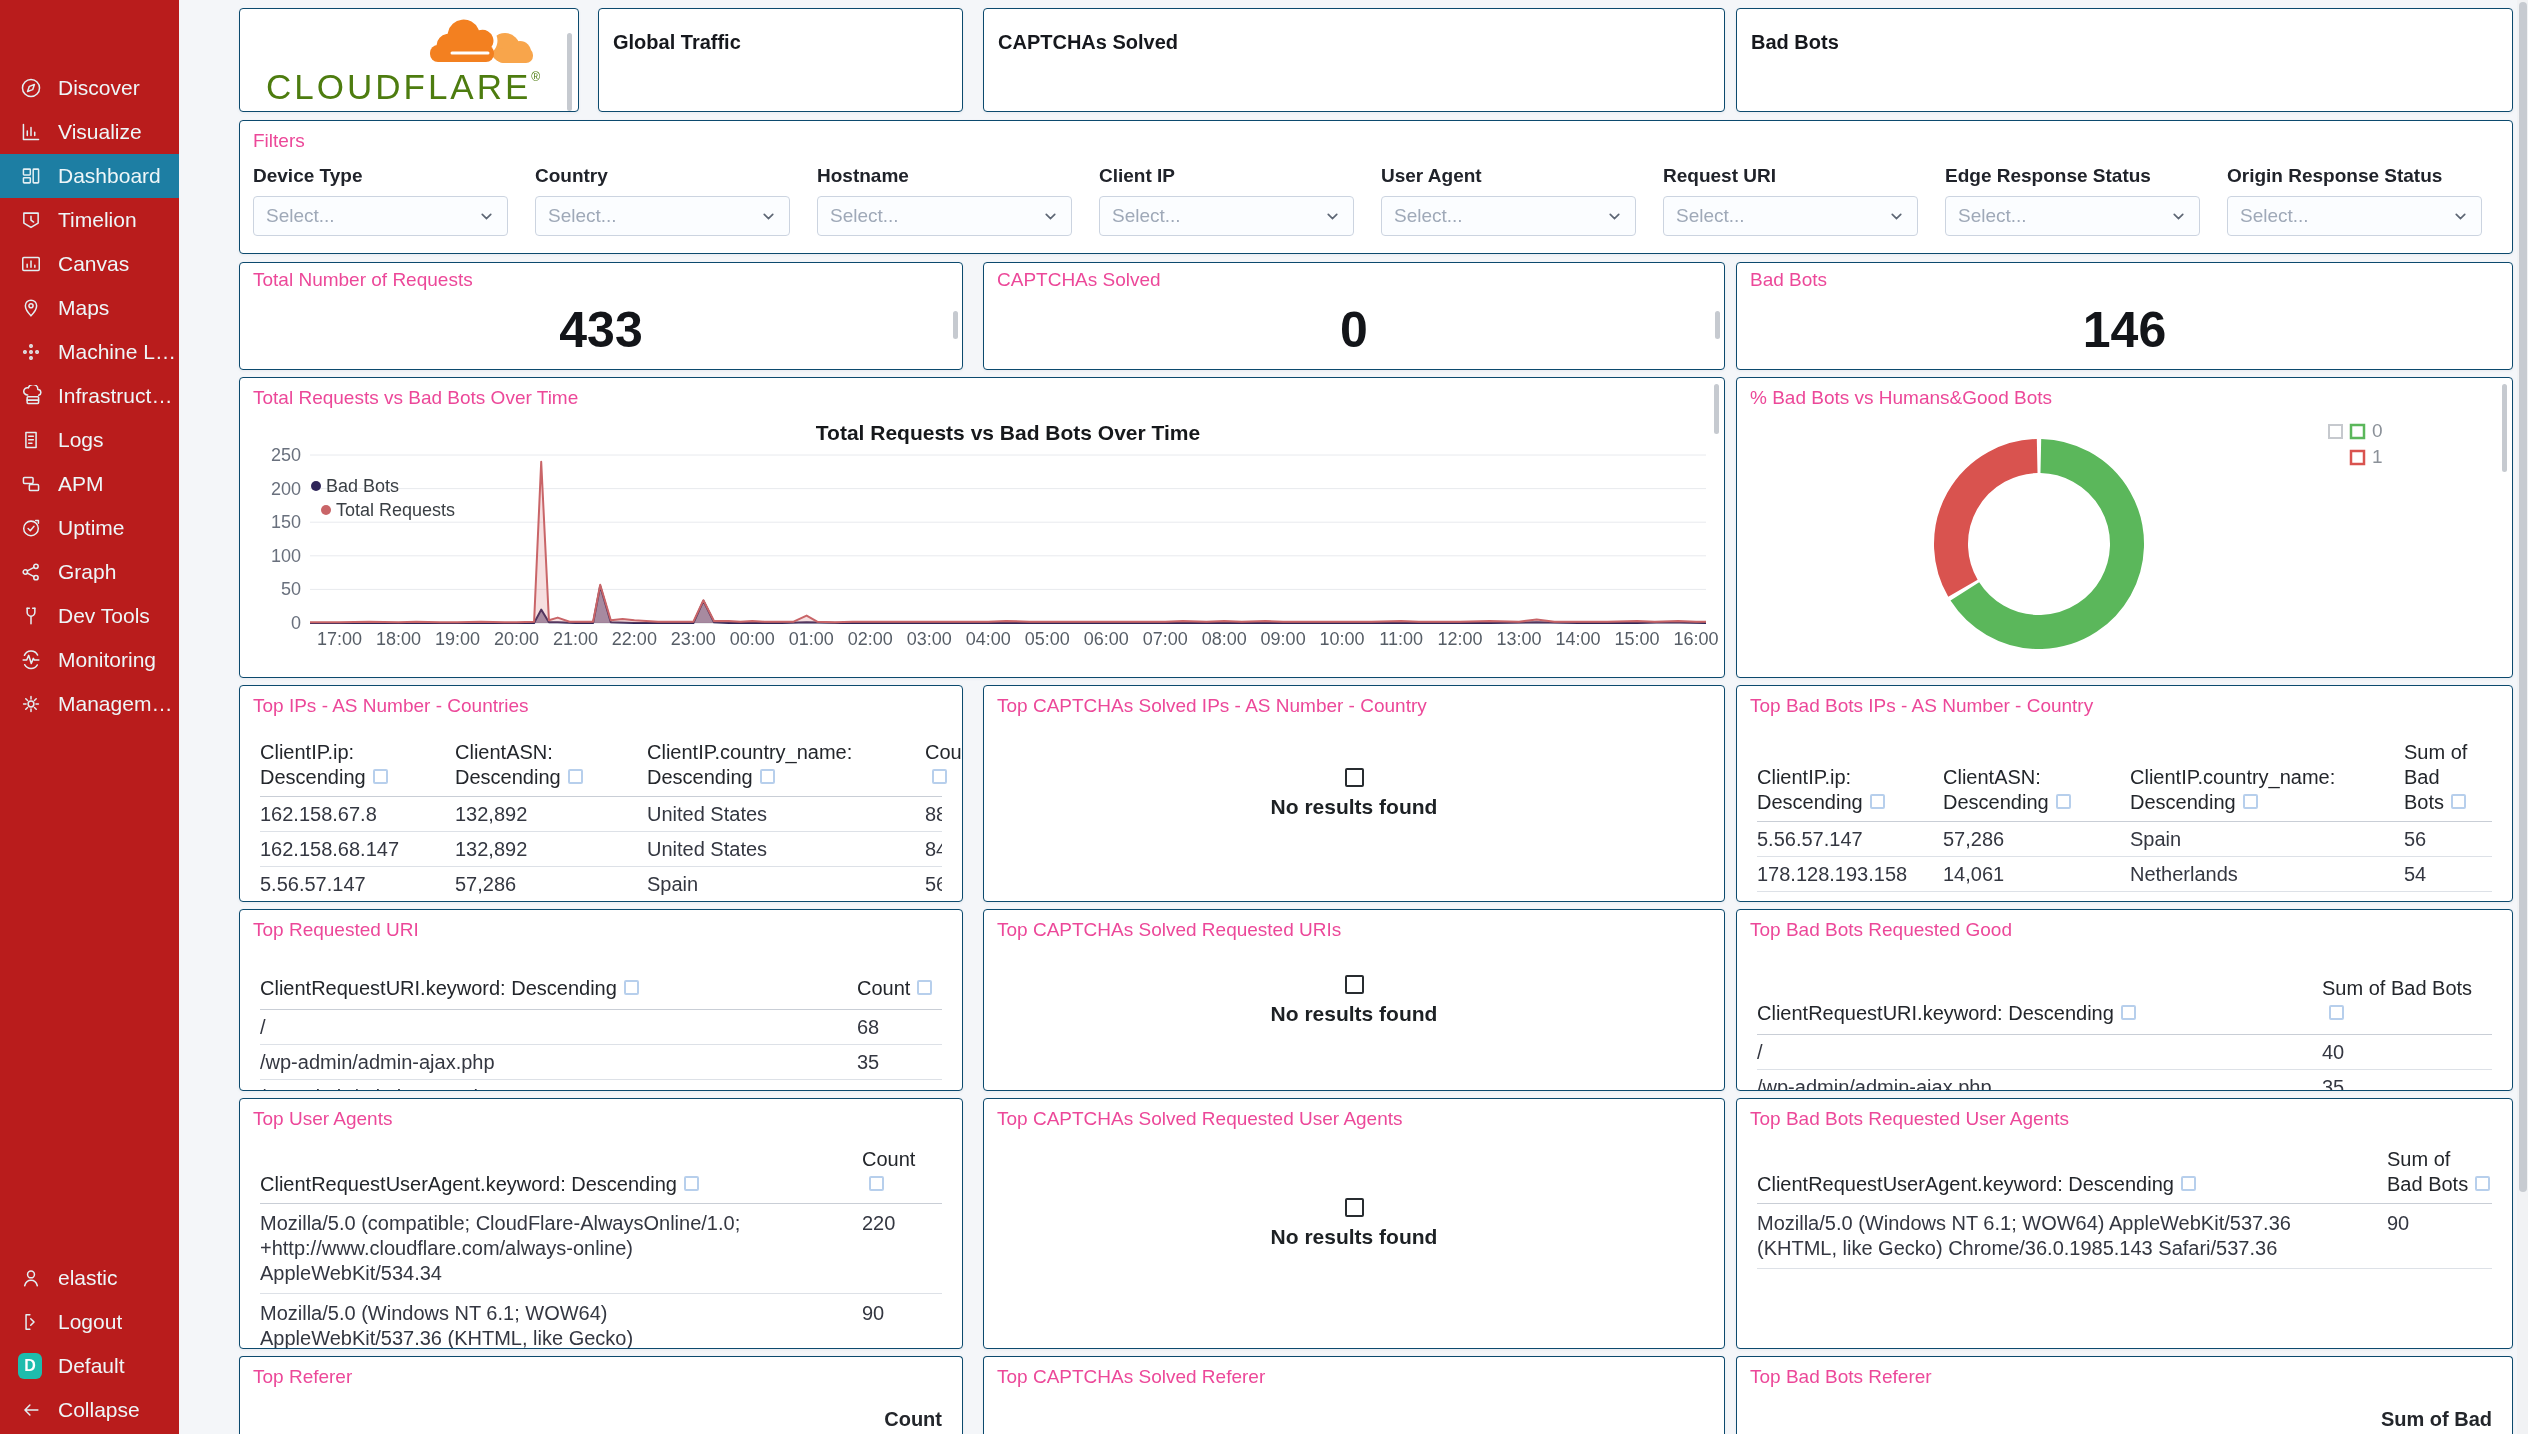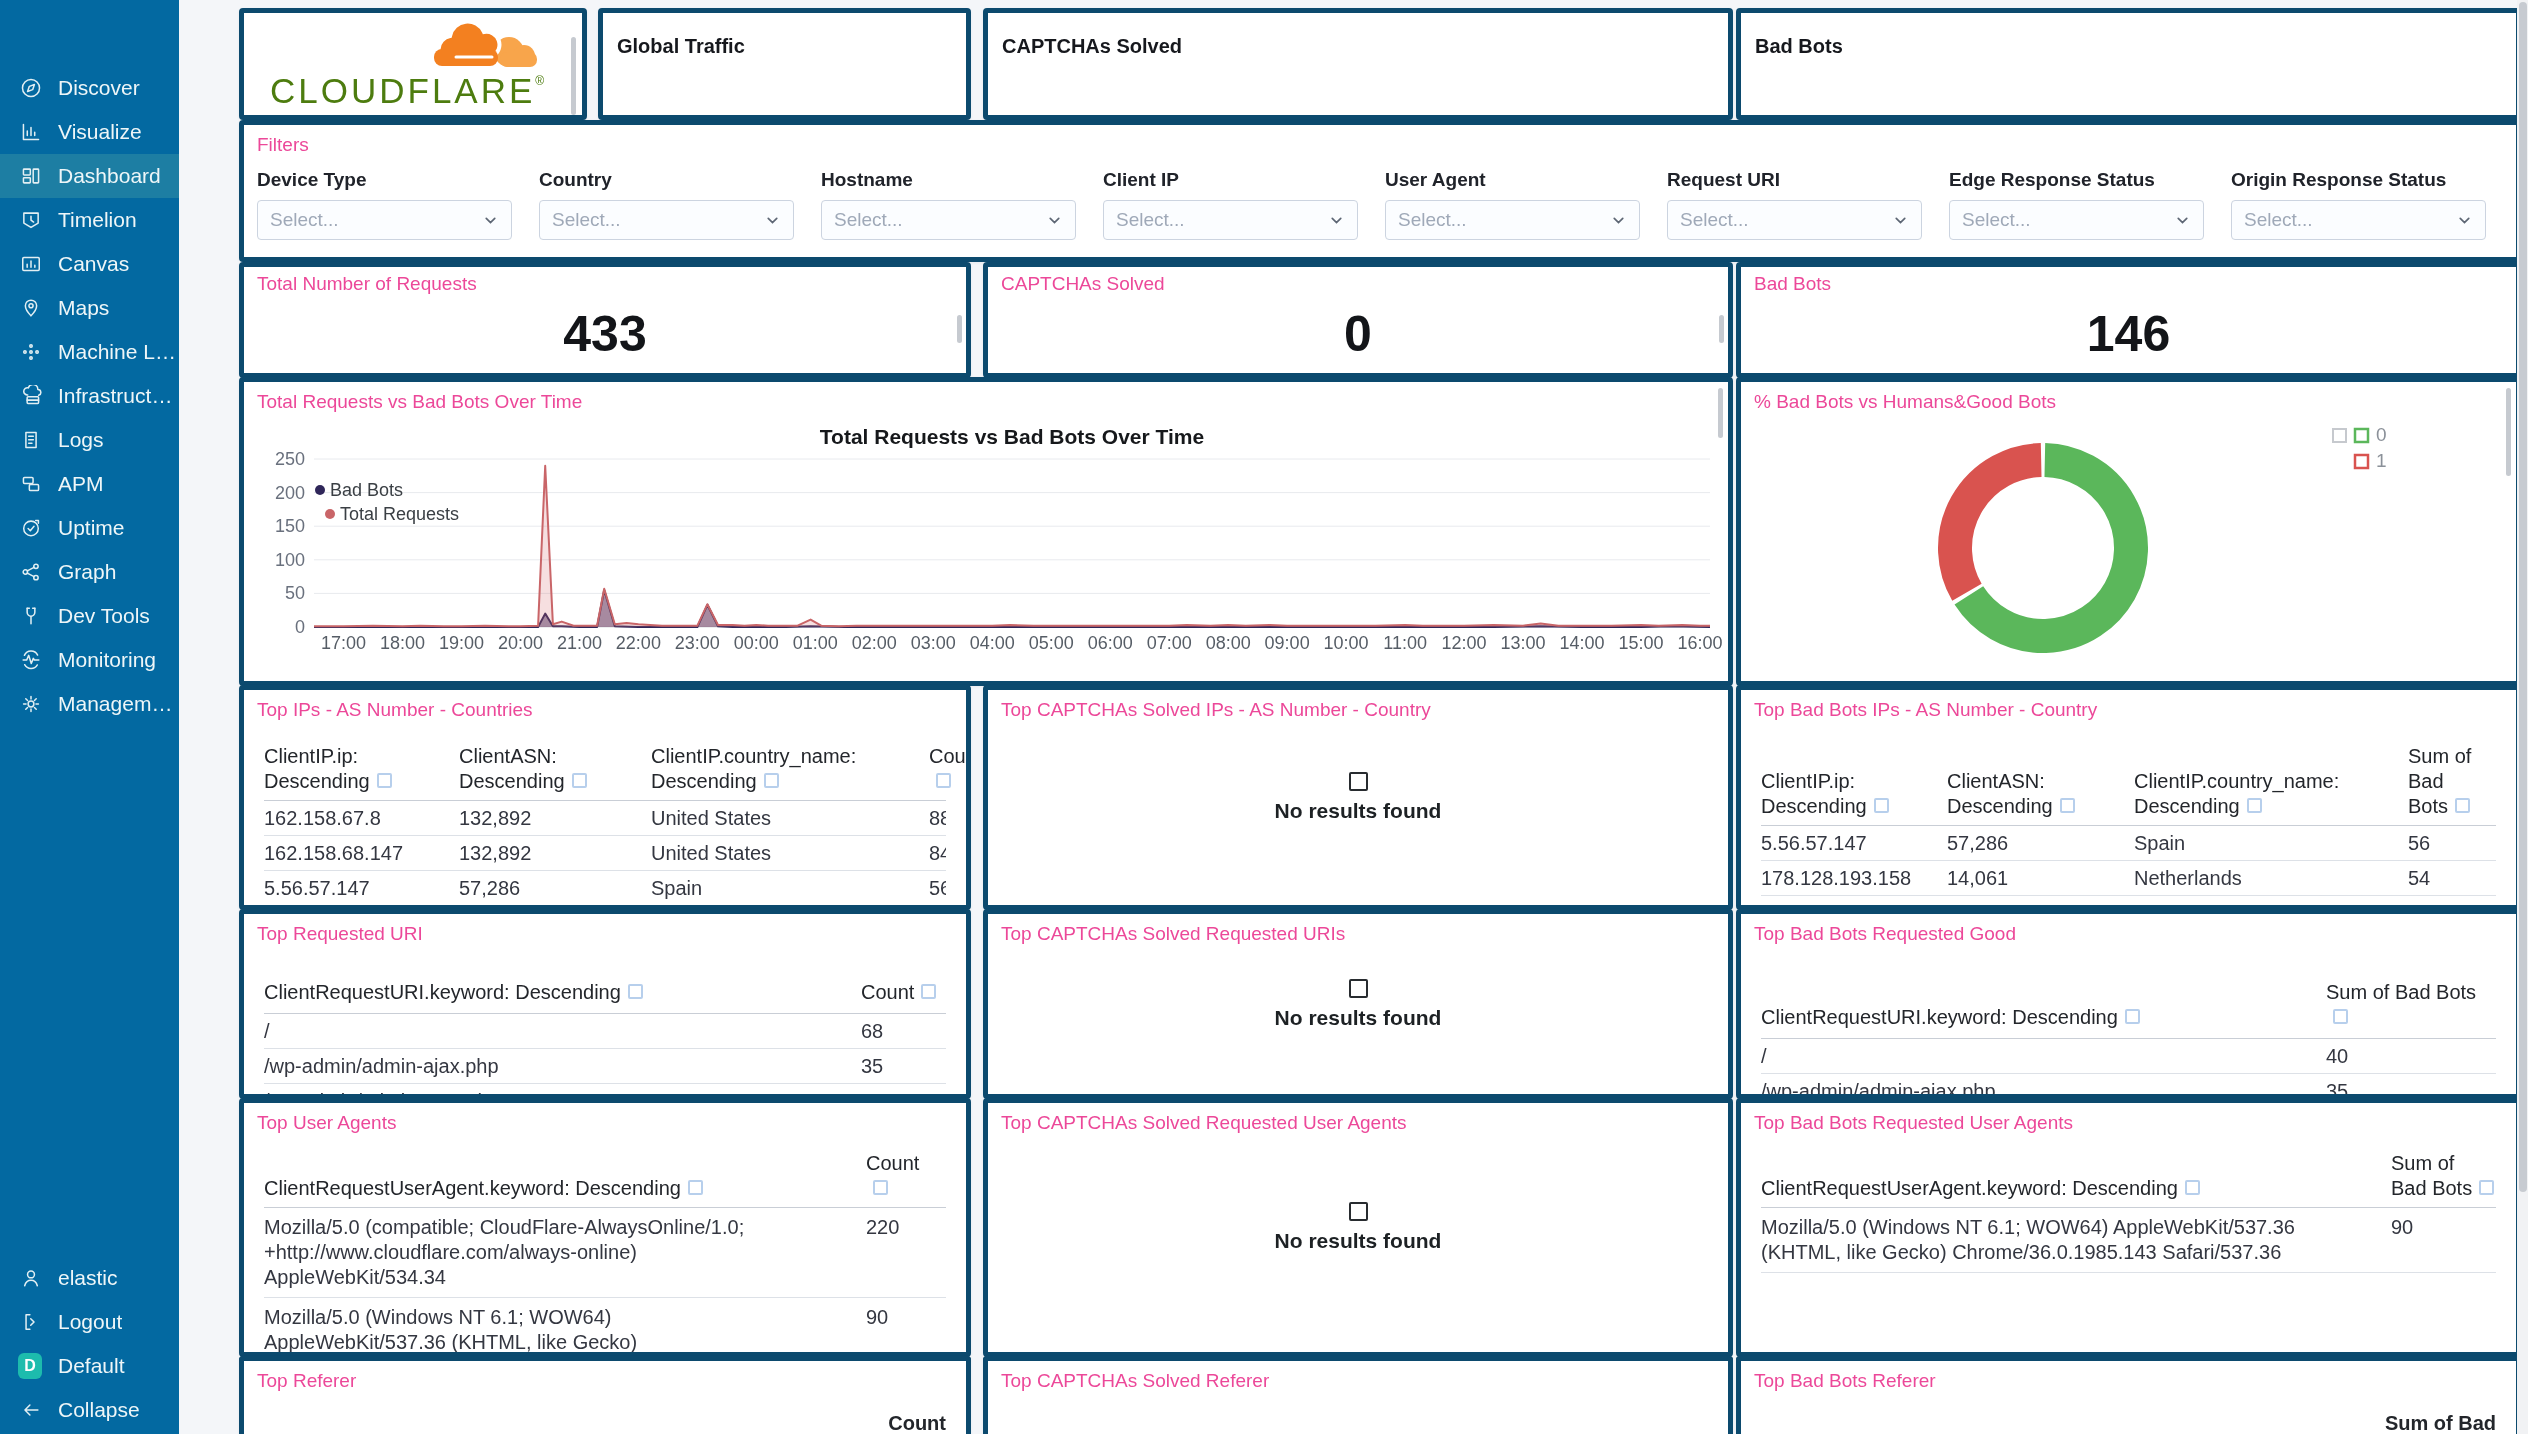--- a/index.html
+++ b/index.html
@@ -3,31 +3,31 @@
 <meta charset="utf-8">
 <style>
   html,body{margin:0;padding:0}
   body{
     width:2528px;height:1434px;position:relative;overflow:hidden;
     background:#f4f6f9;
     font-family:"Liberation Sans",sans-serif;
     -webkit-font-smoothing:antialiased;
   }
   
-  .sidebar{position:absolute;left:0;top:0;width:179px;height:1434px;background:#0369a1;color:#fff;z-index:5}
+  .sidebar{position:absolute;left:0;top:0;width:179px;height:1434px;background:#b91c1c;color:#fff;z-index:5}
   .side-nav{position:absolute;top:66px;left:0;right:0}
   .side-bottom{position:absolute;bottom:2px;left:0;right:0}
   .side-item{display:flex;align-items:center;height:44px;padding-left:20px;gap:16px;cursor:pointer;color:#eef6f8}
   .side-item.active{background:#1d7ea3}
   .side-item .ic{width:22px;height:22px;flex:0 0 22px;display:flex;align-items:center;justify-content:center;color:#e2eff3}
   .side-item .lbl{font-size:21px;white-space:nowrap;overflow:hidden;text-overflow:ellipsis;max-width:118px}
   .space-badge{width:26px;height:26px;border-radius:6px;display:flex;align-items:center;justify-content:center;
     font-size:16px;font-weight:bold;color:#fff;margin-left:-2px}
   
-  .panel{position:absolute;background:#fff;border:5px solid #0c4a6e;border-radius:4px;
+  .panel{position:absolute;background:#fff;border:1px solid #0c4a6e;border-radius:4px;
     box-shadow:0 1px 3px rgba(69,85,112,.07);overflow:hidden}
   .ptitle{position:absolute;top:9px;left:13px;font-size:19px;color:#ec4899;white-space:nowrap;z-index:2}
   .htitle{position:absolute;top:22px;left:14px;font-size:20px;font-weight:bold;color:#16181d}
   .vthumb{position:absolute;width:5px;border-radius:3px;background:#c6cad0}
   
   .cf-cloud{position:absolute;left:152px;top:6px;width:152px;height:56px}
   .cf-brand{position:absolute;left:26px;top:58px;font-size:35px;font-weight:normal;letter-spacing:3px;color:#4d7c0f;white-space:nowrap}
   .cf-brand sup{font-size:12px;vertical-align:18px}
   
   .filters-row{position:absolute;left:13px;top:44px;display:flex;gap:27px}

